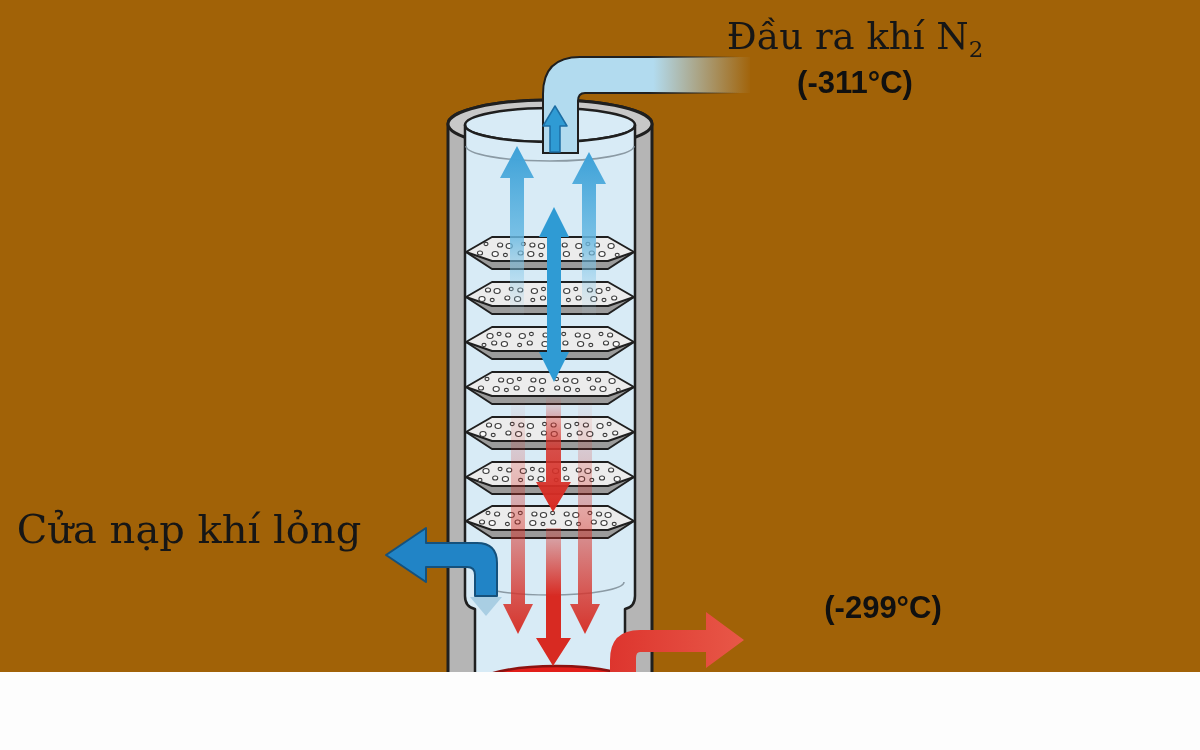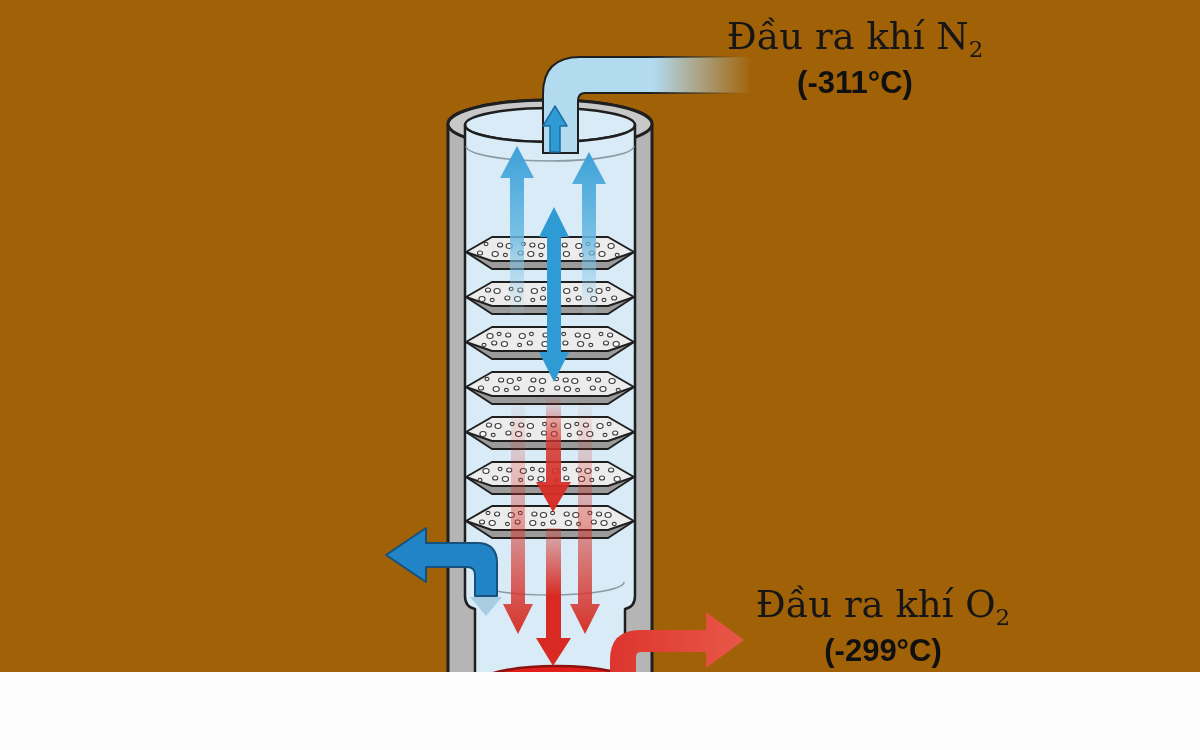--- a/index.html
+++ b/index.html
@@ -300,19 +300,19 @@
     <path d="M543,153 L543,94 Q543,57 580,57 L750,57 L750,93 L585,93 Q578,93 578,101 L578,153 Z" fill="url(#gradPipeTop)" stroke="url(#gradPipeTopEdge)" stroke-width="2"></path>
     <path d="M543,126 L555,106 L567,126 L560,126 L560,152 L550,152 L550,126 Z" stroke="#1c6ea4" stroke-width="1.5" stroke-linejoin="round" fill="#2f9bd4"></path>
   </g>
 </svg>
 
   <div class="label n2">
     <div class="serif"><span>Đầu ra khí N</span><sub>2</sub></div>
     <div class="temp">(-311°C)</div>
   </div>
 
+  <div class="label serif feed">Cửa nạp khí lỏng</div>
 
   <div class="label o2">
-    <div class="serif"><span>Đầu ra khí O</span><sub>2</sub></div>
     <div class="temp">(-299°C)</div>
   </div>
 
 </div>
 
 </body></html>

